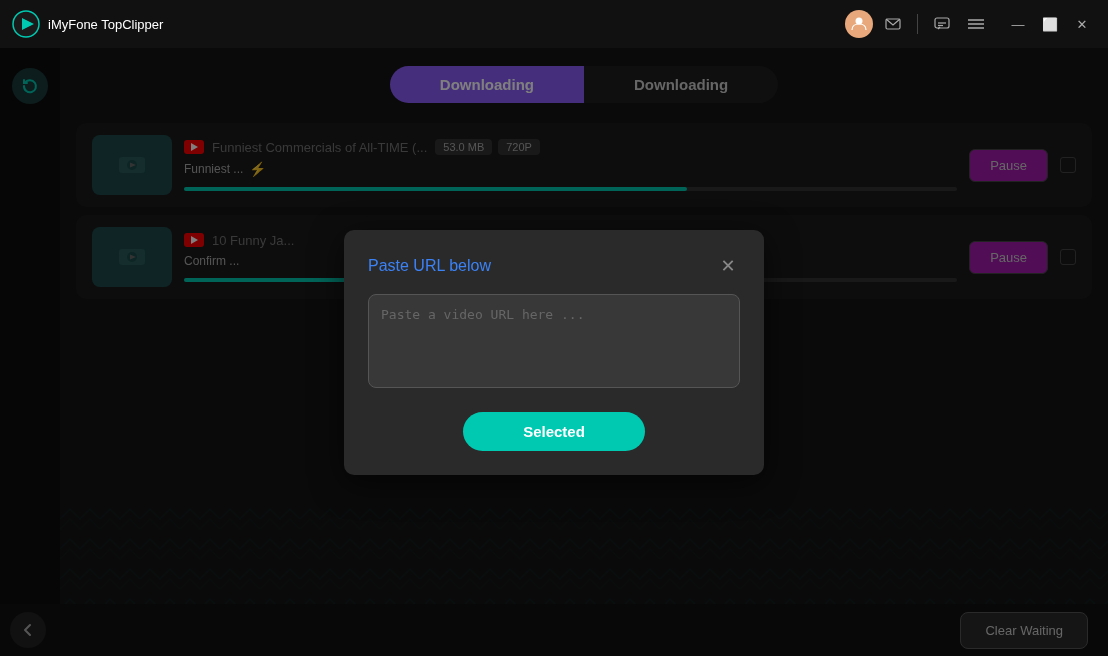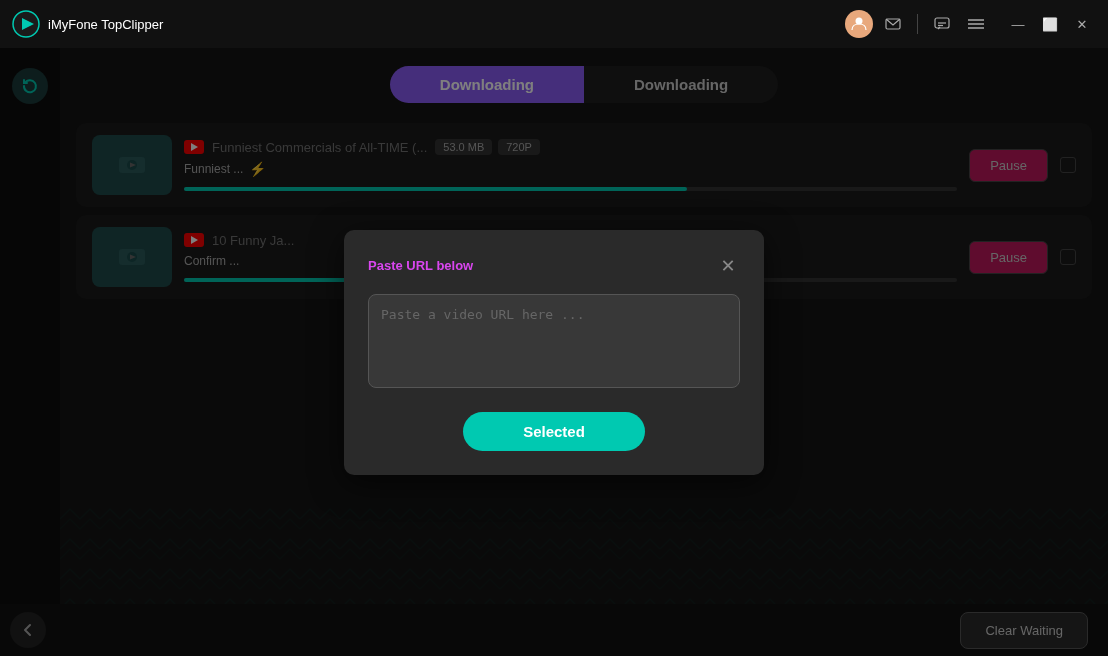--- a/index.html
+++ b/index.html
@@ -255,21 +255,21 @@
       color: #aaa;
       font-size: 12px;
     }
 
     .lightning {
       color: #f39c12;
       font-size: 14px;
     }
 
     .pause-btn {
-      background: #be185d;
+      background: #a21caf;
       border: 1px solid #444;
       color: #ccc;
       padding: 8px 20px;
       border-radius: 6px;
       cursor: pointer;
       font-size: 13px;
       flex-shrink: 0;
     }
 
     .item-checkbox {
@@ -374,23 +374,23 @@
     }
 
     .modal-header {
       display: flex;
       align-items: center;
       justify-content: space-between;
       margin-bottom: 16px;
     }
 
     .modal-title {
-      color: #d946ef;
-      font-size: 13px;
-      font-weight: 700;
+      color: #3b82f6;
+      font-size: 16px;
+      font-weight: 400;
     }
 
     .modal-close {
       width: 24px;
       height: 24px;
       display: flex;
       align-items: center;
       justify-content: center;
       cursor: pointer;
       color: #888;

